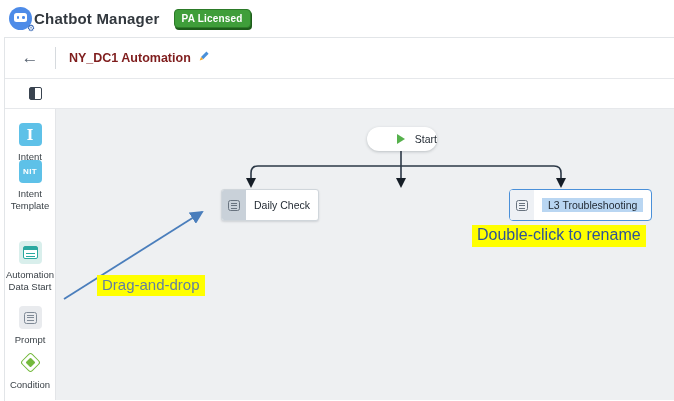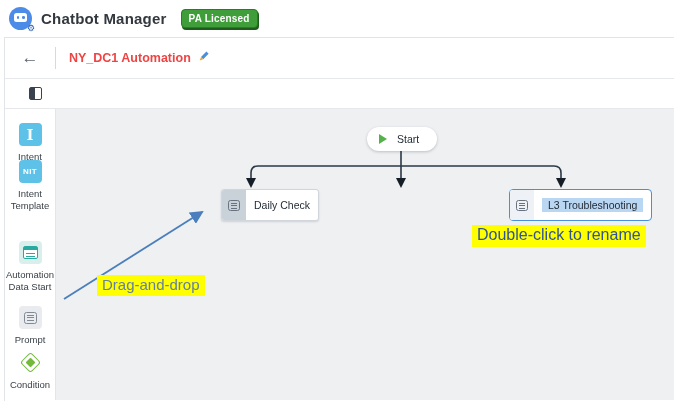--- a/index.html
+++ b/index.html
@@ -7,32 +7,32 @@
     font-family:"Liberation Sans", sans-serif; }
   .app { width:674px; height:401px; position:relative; }
 
   
   .header { height:37px; display:flex; align-items:center; padding-left:9px; background:#fff; }
   .bot-icon { width:23px; height:23px; border-radius:50%; background:#4d8be8; position:relative; flex:0 0 auto; }
   .bot-face { position:absolute; left:5px; top:6px; width:13px; height:9px; background:#fff; border-radius:2.5px; }
   .bot-face::before, .bot-face::after { content:""; position:absolute; top:3px; width:2.5px; height:2.5px; background:#4d8be8; border-radius:50%; }
   .bot-face::before { left:2.5px; } .bot-face::after { right:2.5px; }
   .bot-gear { position:absolute; right:-3px; bottom:-3px; font-size:9px; color:#2a5db0; line-height:1; }
-  .app-title { font-size:15px; font-weight:bold; color:#32383e; margin-left:9px; letter-spacing:.2px; }
+  .app-title { font-size:15px; font-weight:bold; color:#32383e; margin-left:2px; letter-spacing:.2px; }
   .badge { margin-left:14px; background:#3f9e3a; color:#fff; font-size:10px; font-weight:bold;
     padding:3px 7px 3px; border-radius:4px; border:1px solid #2c7a28;
     box-shadow:1px 2px 0 #1d5c1a; letter-spacing:.2px; }
 
   
   .app-body { margin-left:4px; height:364px; border-top:1px solid #e2e5e8; border-left:1px solid #e2e5e8; }
 
   .title-row { height:41px; border-bottom:1px solid #e6e8eb; display:flex; align-items:center; }
   .back-arrow { width:50px; text-align:center; font-size:17px; color:#5a6573; cursor:pointer; }
   .vdivider { width:1px; height:22px; background:#d6dade; }
-  .flow-title { font-size:12.5px; font-weight:bold; color:#ef4444; margin-left:13px; }
+  .flow-title { font-size:12.5px; font-weight:bold; color:#7f1d1d; margin-left:13px; }
   .pencil { margin-left:6px; display:inline-block; }
 
   .toolbar-row { height:30px; border-bottom:1px solid #e6e8eb; display:flex; align-items:center; }
   .panel-toggle { width:13px; height:13px; border:1.5px solid #39434f; border-radius:2px; margin-left:24px; position:relative; cursor:pointer; }
   .panel-toggle .fill { position:absolute; left:0; top:0; bottom:0; width:45%; background:#39434f; }
 
   .work-row { display:flex; height:291px; }
 
   
   .sidebar { width:51px; background:#fff; border-right:1px solid #e3e5e8; position:relative; flex:0 0 auto; }
@@ -55,21 +55,21 @@
   .icon-cond { width:23px; height:23px; display:flex; align-items:center; justify-content:center; }
   .diamond-outer { width:15px; height:15px; border:1.6px solid #74b93c; border-radius:3px; transform:rotate(45deg);
     display:flex; align-items:center; justify-content:center; }
   .diamond-inner { width:7px; height:7px; background:#74b93c; border-radius:1px; }
 
   
   .canvas { flex:1; background:#eef0f2; position:relative; overflow:hidden; }
   .edges { position:absolute; left:0; top:0; }
 
   .start-node { position:absolute; left:311px; top:18px; width:70px; height:24px; background:#fff;
-    border-radius:12px; box-shadow:0 1px 3px rgba(40,50,60,.25); display:flex; align-items:center; cursor:pointer; }
+    border-radius:12px; box-shadow:0 1px 3px rgba(40,50,60,.25); display:flex; align-items:center; cursor:pointer;justify-content:flex-end; }
   .play { width:0; height:0; border-left:8px solid #56b14c; border-top:5px solid transparent;
     border-bottom:5px solid transparent; margin-left:12px; }
   .start-label { font-size:10.5px; color:#1f2730; margin-left:10px; }
 
   .flow-node { position:absolute; top:80px; height:32px; display:flex; align-items:stretch; background:#fff;
     border:1px solid #d0d6db; border-radius:3px; box-shadow:0 1px 2px rgba(40,50,60,.15); cursor:pointer; }
   .flow-node .nicon { width:24px; display:flex; align-items:center; justify-content:center;
     background:#c9d1d9; border-radius:2px 0 0 2px; }
   .flow-node .nicon .bars-glyph { width:12px; height:11px; border-color:#68737f;
     background:

